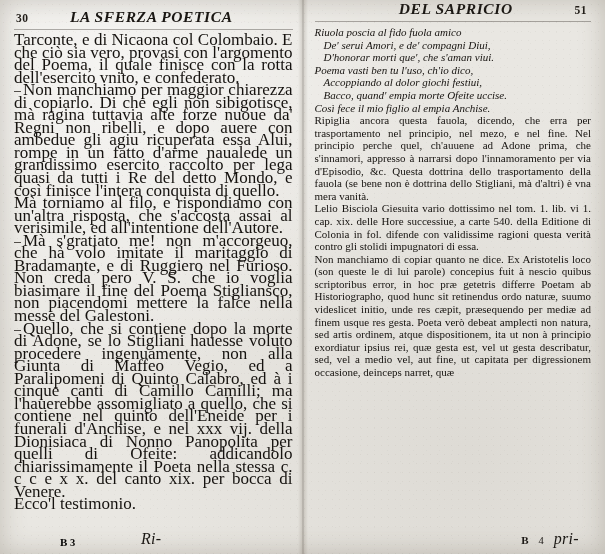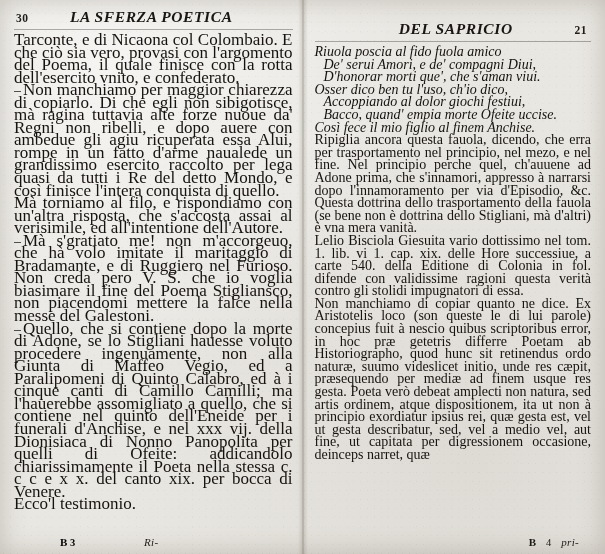--- a/index.html
+++ b/index.html
@@ -47,21 +47,21 @@
     position: relative;
     box-sizing: border-box;
     height: 100%;
     flex: 1 1 50%;
   }
   .page-half.left {
     padding: 8px 10px 19px 14px;
     border-radius: 14px;
   }
   .page-half.right {
-    padding: 20px 14px 6px 12px;
+    padding: 0 14px 6px 12px;
   }
   .gutter {
     position: absolute;
     top: 0;
     left: 50%;
     width: 10px;
     height: 100%;
     transform: translateX(-50%);
     background: linear-gradient(to right,
        rgba(120,110,95,0.00) 0%,
@@ -119,37 +119,37 @@
     text-indent: 9px;
   }
   .col-text .it { font-style: italic; }
   .dash {
     display: inline-block;
     width: 7px;
     border-bottom: 1px solid rgba(30,26,22,0.75);
     vertical-align: 3px;
     margin-right: 2px;
   }
-  .right .col-text { font-size: 14px; line-height: 12.6px; }
+  .right .col-text { font-size: 11.0px; line-height: 12.6px; }
 
   .footline {
     position: absolute;
     bottom: 6px;
     left: 0;
     right: 0;
     display: flex;
     align-items: baseline;
     font-size: 10.5px;
     color: #1a1714;
   }
   .left .footline { justify-content: center; }
   .right .footline { justify-content: flex-end; padding-right: 26px; gap: 10px; }
   .catchword {
     font-style: italic;
-    font-size: 11px;
+    font-size: 16px;
     letter-spacing: 0.3px;
   }
   .sig {
     font-size: 11px;
     font-weight: 700;
   }
   .sig-num {
     font-size: 10.5px;
   }
   .left .sig-wrap {
@@ -196,32 +196,32 @@
 
       <div class="footline">
         <span class="catchword">Ri-</span>
       </div>
     </div>
 
     <div class="page-half right">
       <div class="running-head">
         <span class="folio" style="visibility:hidden">00</span>
         <span class="head-title">DEL SAPRICIO</span>
-        <span class="folio">21</span>
+        <span class="folio">51</span>
       </div>
       <div class="rule"></div>
 
       <div class="col-text">
         <p class="it">Riuola poscia al fido fuola amico</p>
         <p class="it ind">De' serui Amori, e de' compagni Diui,</p>
         <p class="it ind">D'honorar morti que', che s'aman viui.</p>
-        <p class="it">Osser dico ben tu l'uso, ch'io dico,</p>
+        <p class="it">Poema vasti ben tu l'uso, ch'io dico,</p>
         <p class="it ind">Accoppiando al dolor giochi festiui,</p>
         <p class="it ind">Bacco, quand' empia morte Ofeite uccise.</p>
-        <p class="it">Così fece il mio figlio al finem Anchise.</p>
+        <p class="it">Così fece il mio figlio al empia Anchise.</p>
 
         <p><span>Ripiglia ancora questa fauola, dicendo, che erra per trasportamento nel principio, nel mezo, e nel fine. Nel principio perche quel, ch'auuene ad Adone prima, che s'innamori, appresso à narrarsi dopo l'innamoramento per via d'Episodio, &amp;c. Questa dottrina dello trasportamento della fauola (se bene non è dottrina dello Stigliani, mà d'altri) è vna mera vanità.</span></p>
         <p><span>Lelio Bisciola Giesuita vario dottissimo nel tom. 1. lib. vi 1. cap. xix. delle Hore successiue, a carte 540. della Editione di Colonia in fol. difende con validissime ragioni questa verità contro gli stolidi impugnatori di essa.</span></p>
         <p><span>Non manchiamo di copiar quanto ne dice. Ex Aristotelis loco (son queste le di lui parole) concepius fuit à nescio quibus scriptoribus error, in hoc præ getetris differre Poetam ab Historiographo, quod hunc sit retinendus ordo naturæ, suumo videslicet initio, unde res cæpit, præsequendo per mediæ ad finem usque res gesta. Poeta verò debeat amplecti non natura, sed artis ordinem, atque dispositionem, ita ut non à principio exordiatur ipsius rei, quæ gesta est, vel ut gesta describatur, sed, vel a medio vel, aut fine, ut capitata per digressionem occasione, deinceps narret, quæ</span></p>
       </div>
 
       <div class="footline">
         <span class="sig">B</span>
         <span class="sig-num">4</span>
         <span class="catchword">pri-</span>

